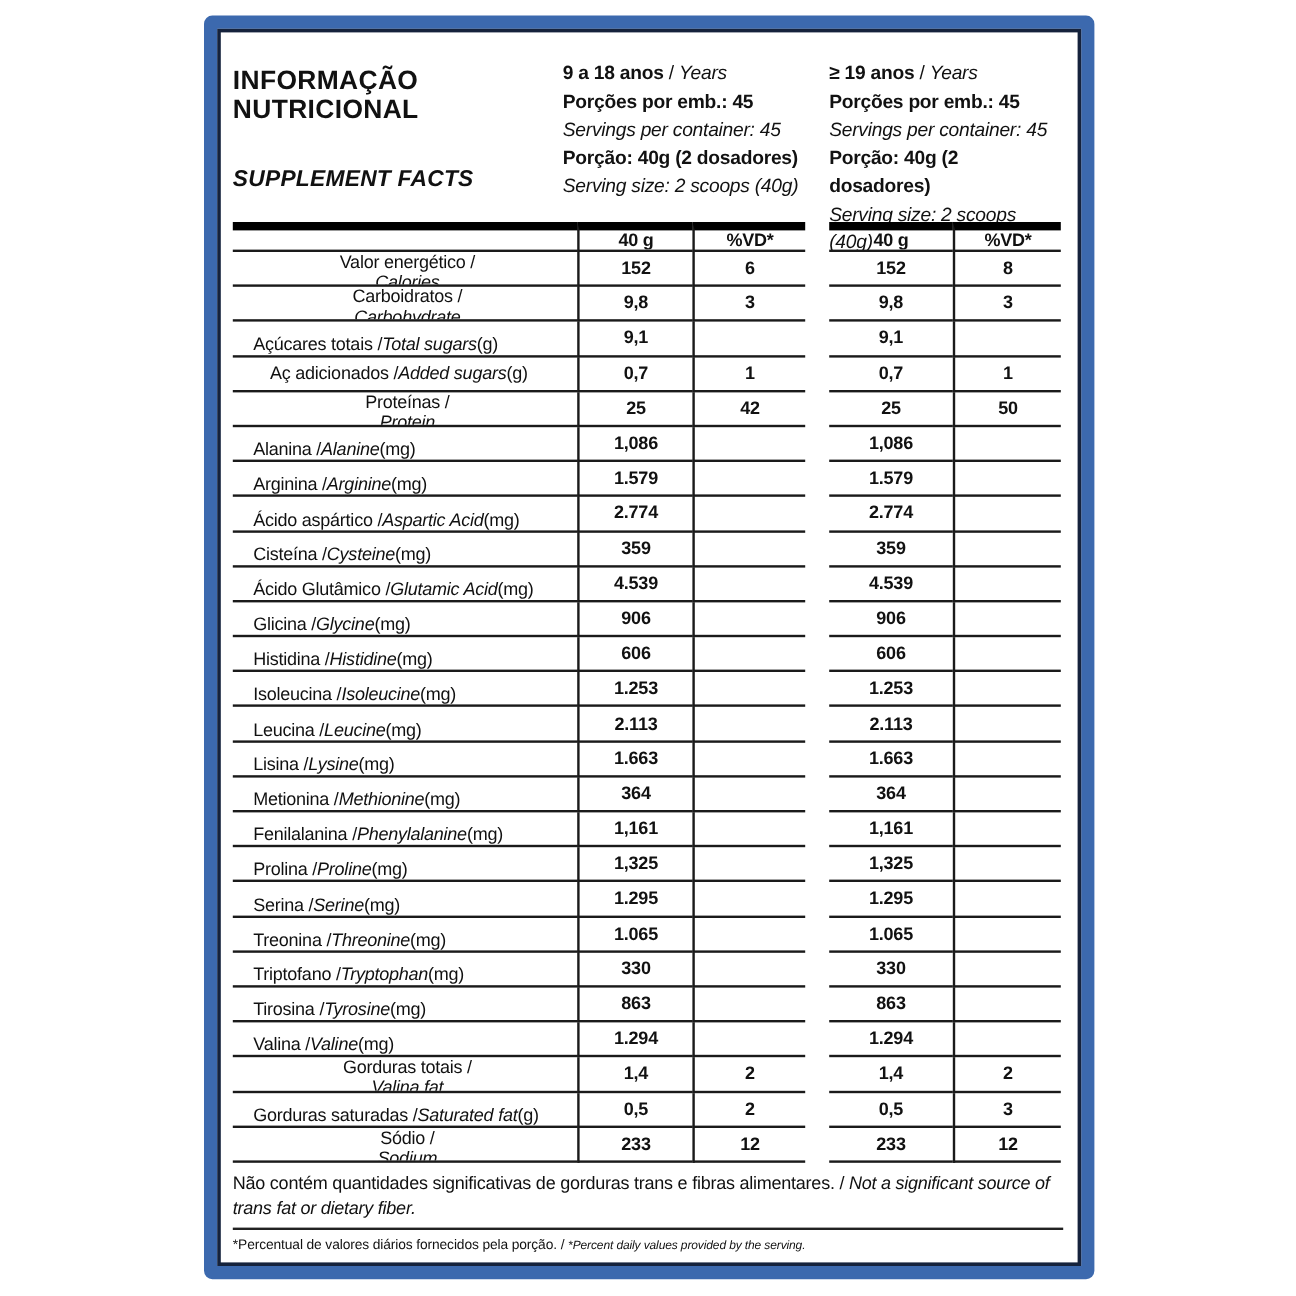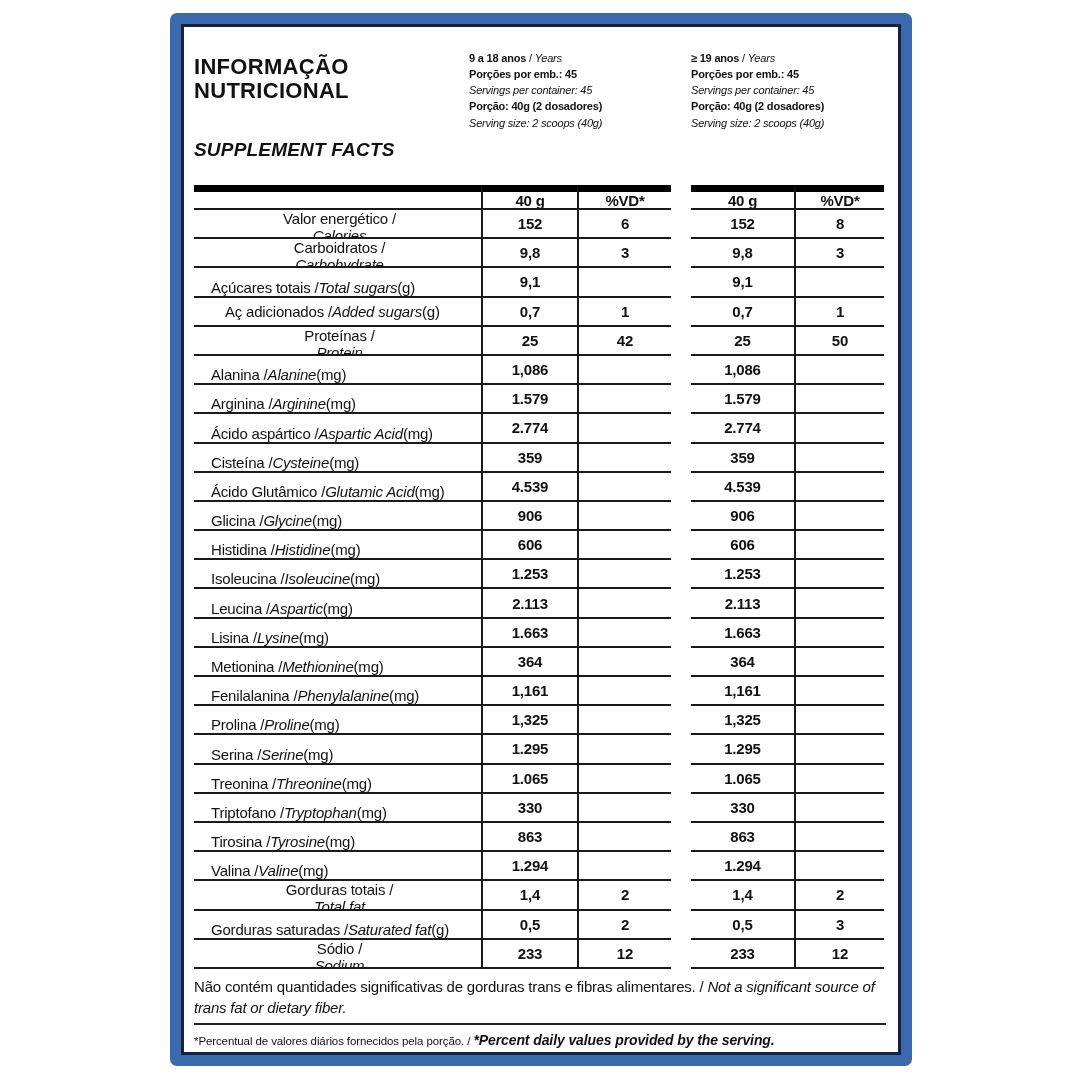--- a/index.html
+++ b/index.html
@@ -10,21 +10,21 @@
   .frame { position:absolute; left:170px; top:13px; width:742px; height:1053px;
     background:#3c69ae; border-radius:7px; padding:11px; }
   .panel { width:100%; height:100%; background:#ffffff;
     border:3px solid #15223c; padding:18px 12px 0 10px; overflow:hidden; }
 
   
   .hdr { display:flex; height:140px; }
   .title-block { width:275px; }
   .title { font-size:22px; font-weight:bold; line-height:1.1; letter-spacing:.3px; margin-top:10px; }
   .subtitle { font-size:19px; font-weight:bold; font-style:italic; margin-top:36px; letter-spacing:.2px; }
-  .sv { font-size:11px; line-height:1.47; margin-top:5px; letter-spacing:-.2px; }
+  .sv { font-size:16px; line-height:1.47; margin-top:5px; letter-spacing:-.2px; }
   .sv-left  { width:222px; }
   .sv-right { width:193px; }
   .sv .pt { font-weight:bold; }
   .sv .en { font-style:italic; font-weight:normal; }
 
   
   .table { display:grid;
     grid-template-columns:287px 96px 94px 20px 103px 90px;
     grid-template-rows:25px repeat(26, 29.2px); }
   .cell { border-bottom:2px solid #1a1a1a; display:flex; align-items:center;
@@ -35,21 +35,21 @@
   .c-a1, .c-d1, .c-a2, .c-d2 { justify-content:center; }
   .val { font-weight:bold; }
   .ind0 { padding-left:4px;flex-direction:column; } .ind1 { padding-left:17px;align-items:flex-end; } .ind2 { padding-left:31px; }
   .c-label i { font-style:italic; }
 
   
   .note { margin-top:7px; font-size:15px; line-height:1.4; letter-spacing:-.2px; }
   .note i { font-style:italic; }
   .divider { border-top:2px solid #222222; margin-top:5px; }
   .footnote { margin-top:7px; font-size:11.5px; letter-spacing:-.1px; }
-  .footnote i { font-style:italic; font-size:14px;font-weight:bold; }
+  .footnote i { font-style:italic; font-size:10px; }
 </style>
 </head>
 <body>
 
 <div class="frame">
   <div class="panel">
 
     <div class="hdr">
       <div class="title-block">
         <div class="title">
@@ -208,21 +208,21 @@
           <i>Isoleucine</i>
           <span> (mg)</span>
         </div>
         <div class="cell c-a1 val">1.253</div>
         <div class="cell c-d1 val"></div>
         <div class="cell c-gap"></div>
         <div class="cell c-a2 val">1.253</div>
         <div class="cell c-d2 val"></div>
         <div class="cell c-label ind1">
           <span>Leucina / </span>
-          <i>Aspartic</i>
+          <i>Leucine</i>
           <span> (mg)</span>
         </div>
         <div class="cell c-a1 val">2.113</div>
         <div class="cell c-d1 val"></div>
         <div class="cell c-gap"></div>
         <div class="cell c-a2 val">2.113</div>
         <div class="cell c-d2 val"></div>
         <div class="cell c-label ind1">
           <span>Lisina / </span>
           <i>Lysine</i>
@@ -308,21 +308,21 @@
           <i>Valine</i>
           <span> (mg)</span>
         </div>
         <div class="cell c-a1 val">1.294</div>
         <div class="cell c-d1 val"></div>
         <div class="cell c-gap"></div>
         <div class="cell c-a2 val">1.294</div>
         <div class="cell c-d2 val"></div>
         <div class="cell c-label ind0">
           <span>Gorduras totais / </span>
-          <i>Total fat</i>
+          <i>Valina fat</i>
           <span> (g)</span>
         </div>
         <div class="cell c-a1 val">1,4</div>
         <div class="cell c-d1 val">2</div>
         <div class="cell c-gap"></div>
         <div class="cell c-a2 val">1,4</div>
         <div class="cell c-d2 val">2</div>
         <div class="cell c-label ind1">
           <span>Gorduras saturadas / </span>
           <i>Saturated fat</i>

